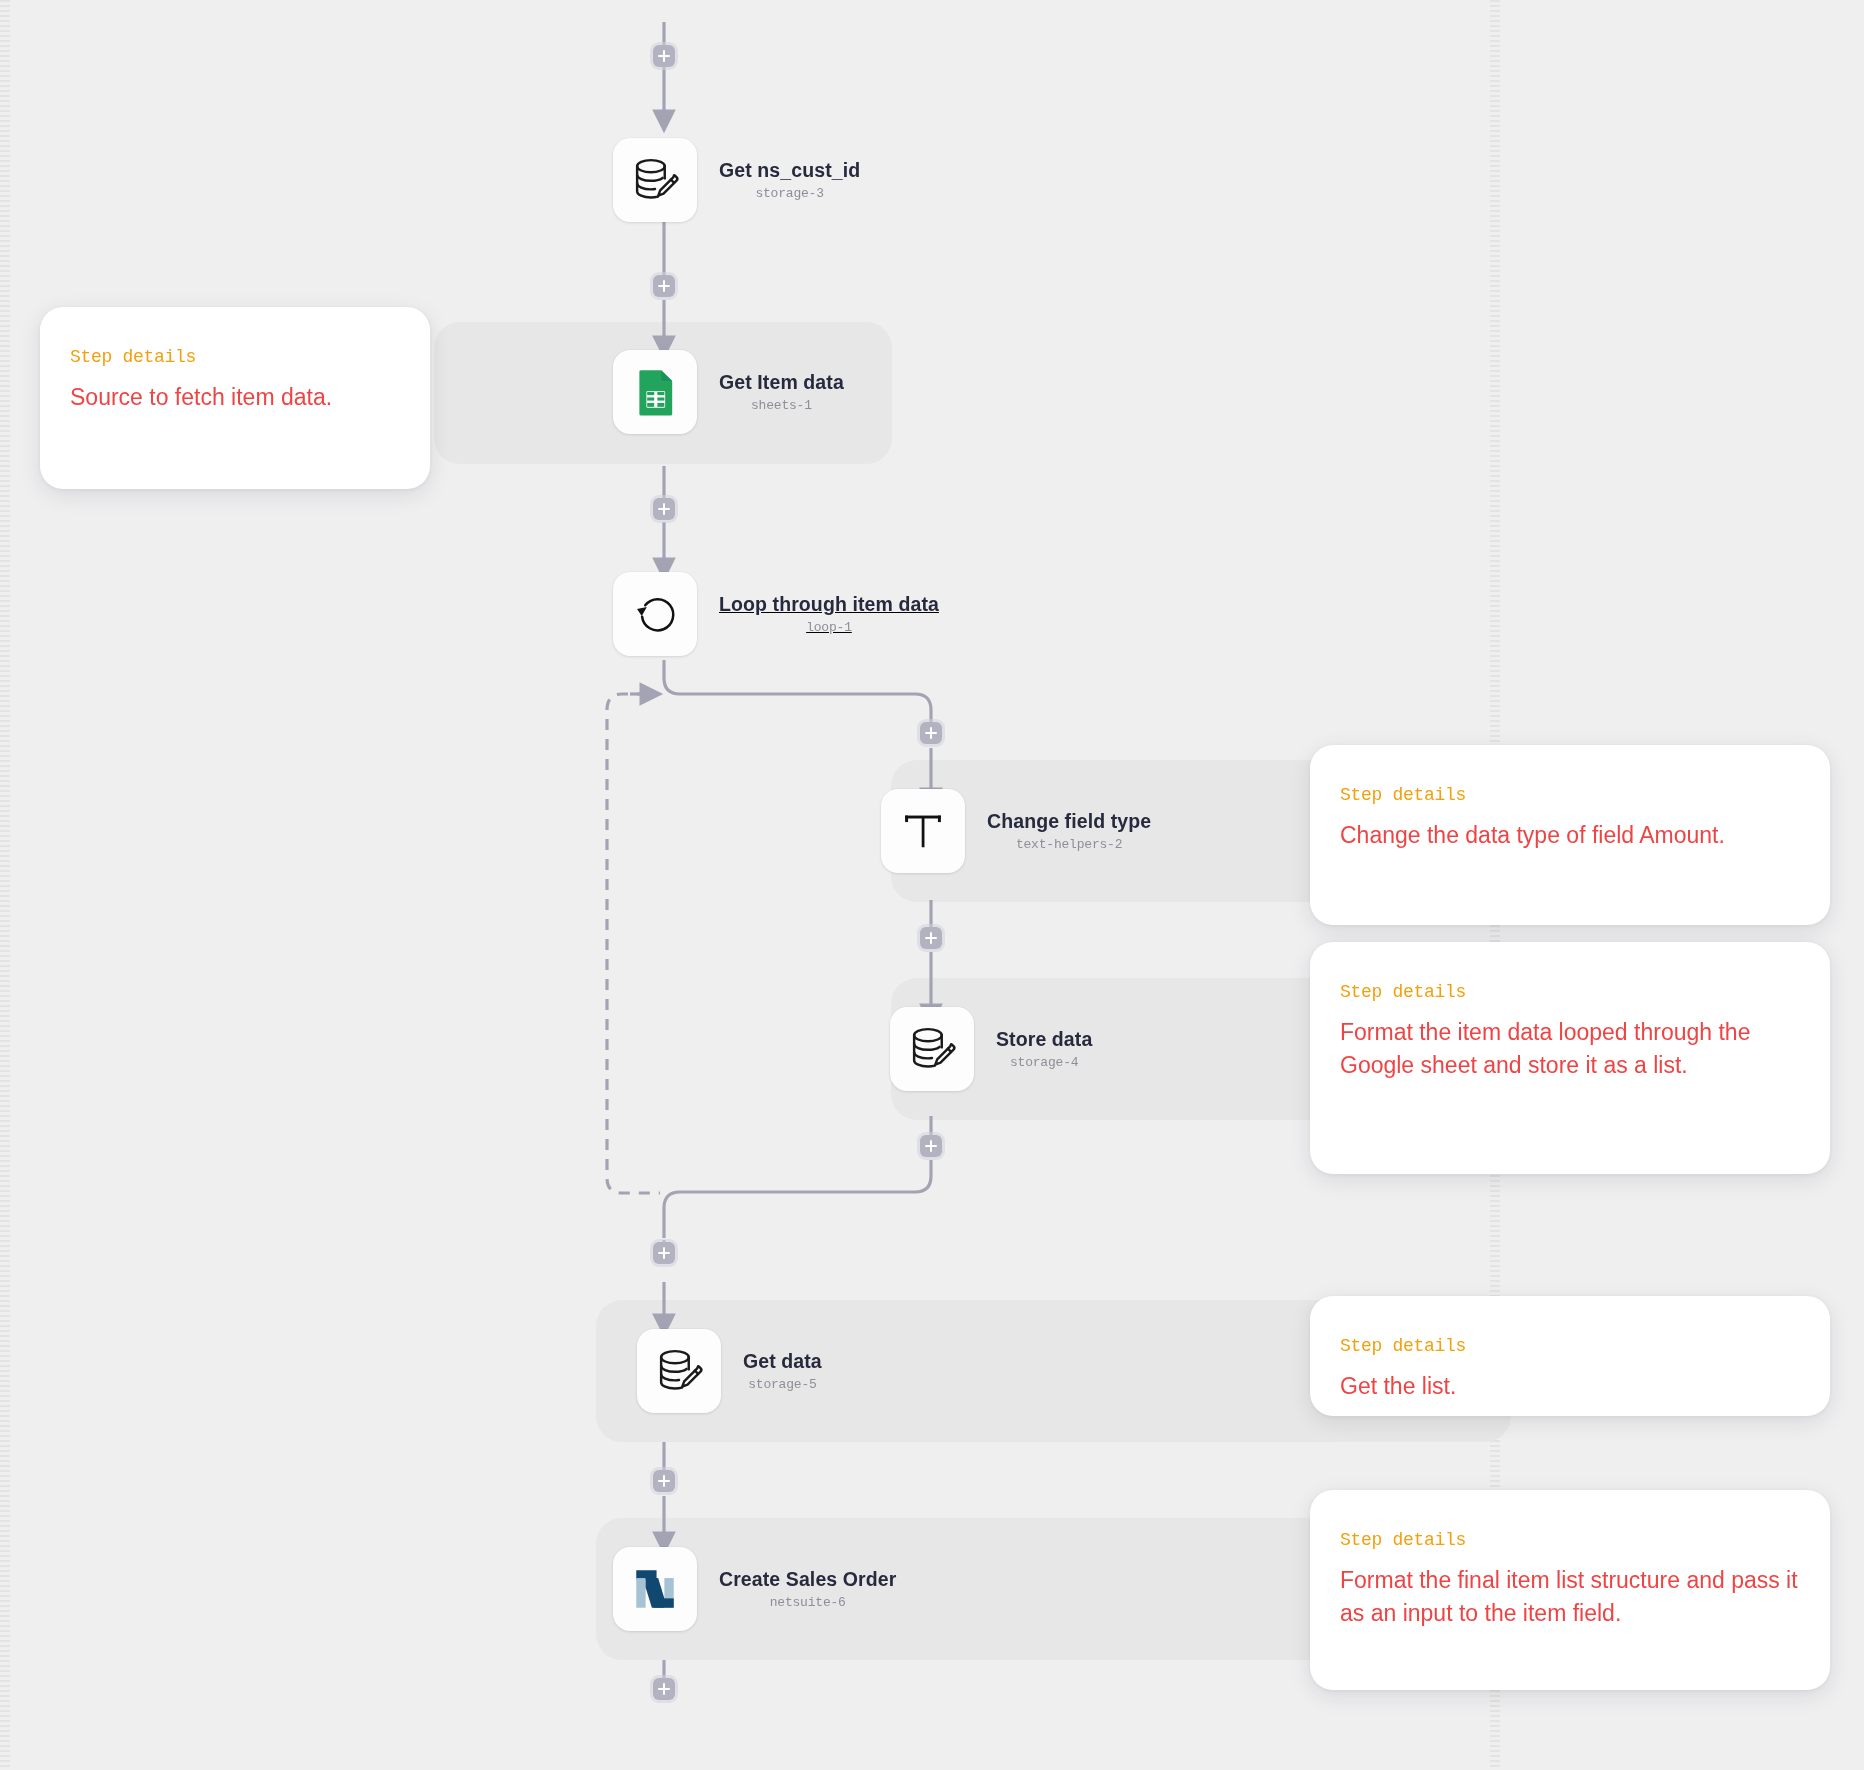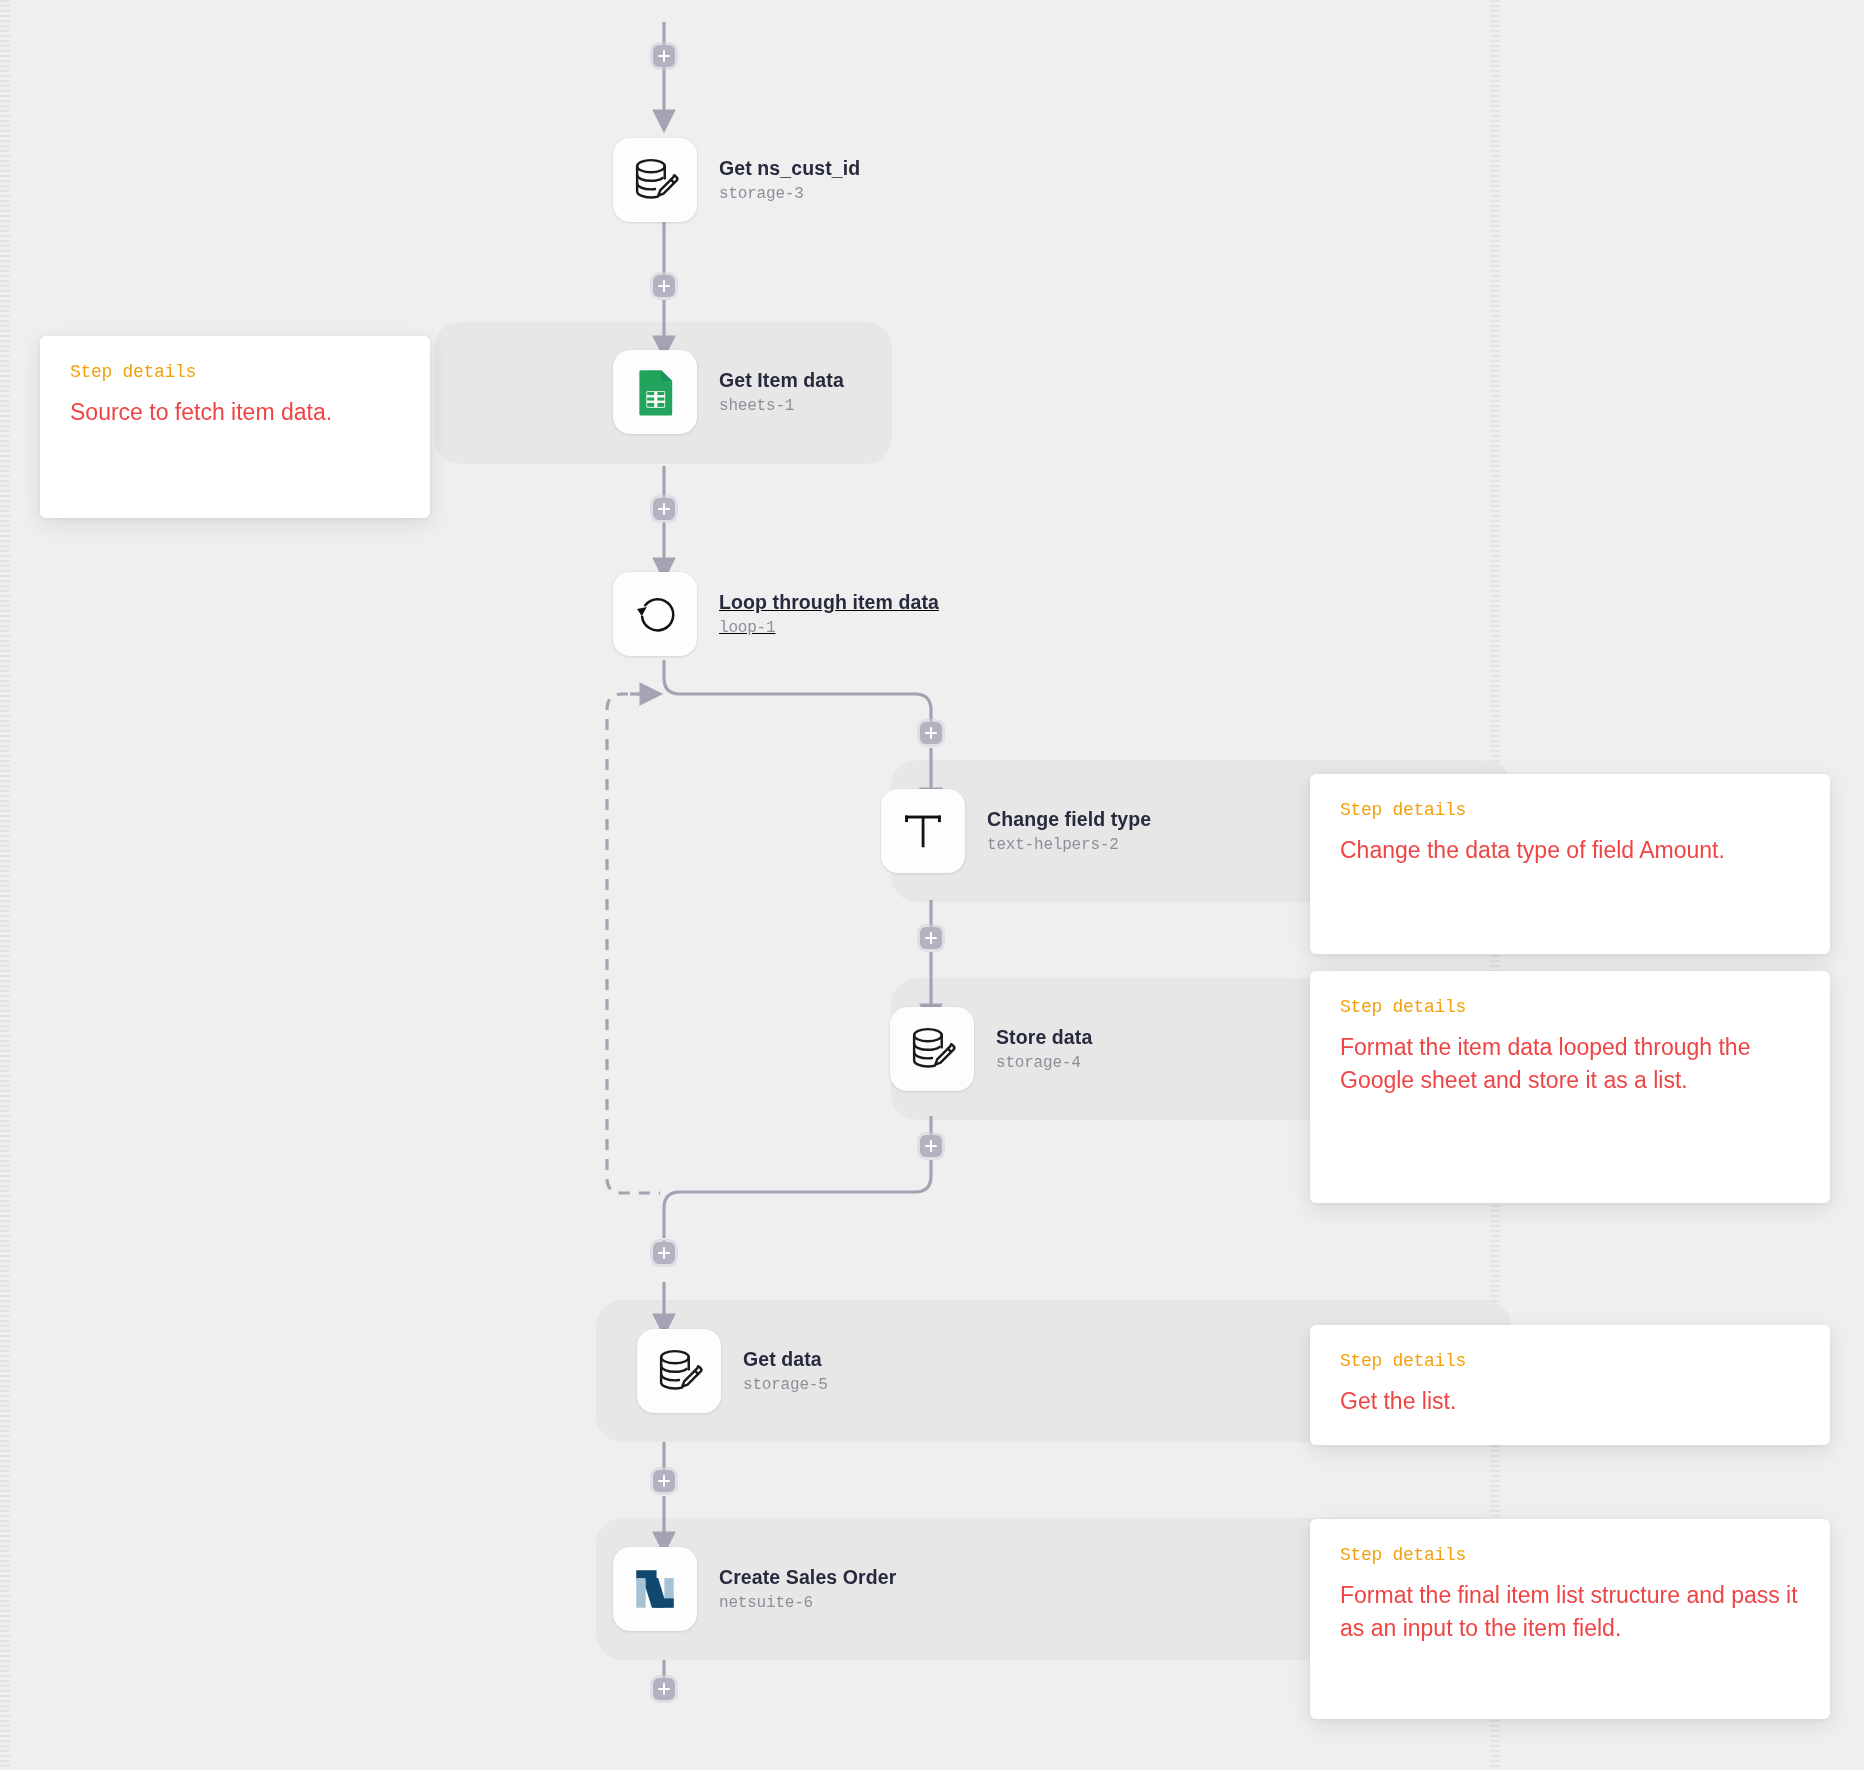--- a/index.html
+++ b/index.html
@@ -48,36 +48,36 @@
   .node-title{
     font-size:19.5px;
     font-weight:bold;
     color:#272a3d;
     letter-spacing:.1px;
     white-space:nowrap;
     line-height:1.15;
   }
   .node-sub{
     font-family:"Liberation Mono", monospace;
-    font-size:16px;
+    font-size:13px;
     color:#8e8e99;
     margin-top:5px;
     white-space:nowrap;
     letter-spacing:-.2px;
+    text-align:center;
   }
 
   
   .card{
     position:absolute;
     background:#ffffff;
-    border-radius:6px;
+    border-radius:23px;
     box-shadow:0 6px 22px rgba(30,30,50,.10), 0 1px 4px rgba(30,30,50,.06);
-    padding:26px 30px 30px 30px;
+    padding:40px 30px 30px 30px;
     box-sizing:border-box;
-    margin-top:29px;
   }
   .card-label{
     font-family:"Liberation Mono", monospace;
     font-size:18px;
     color:#f2a00c;
     letter-spacing:-.3px;
     margin-bottom:14px;
   }
   .card-body{
     font-size:23px;

